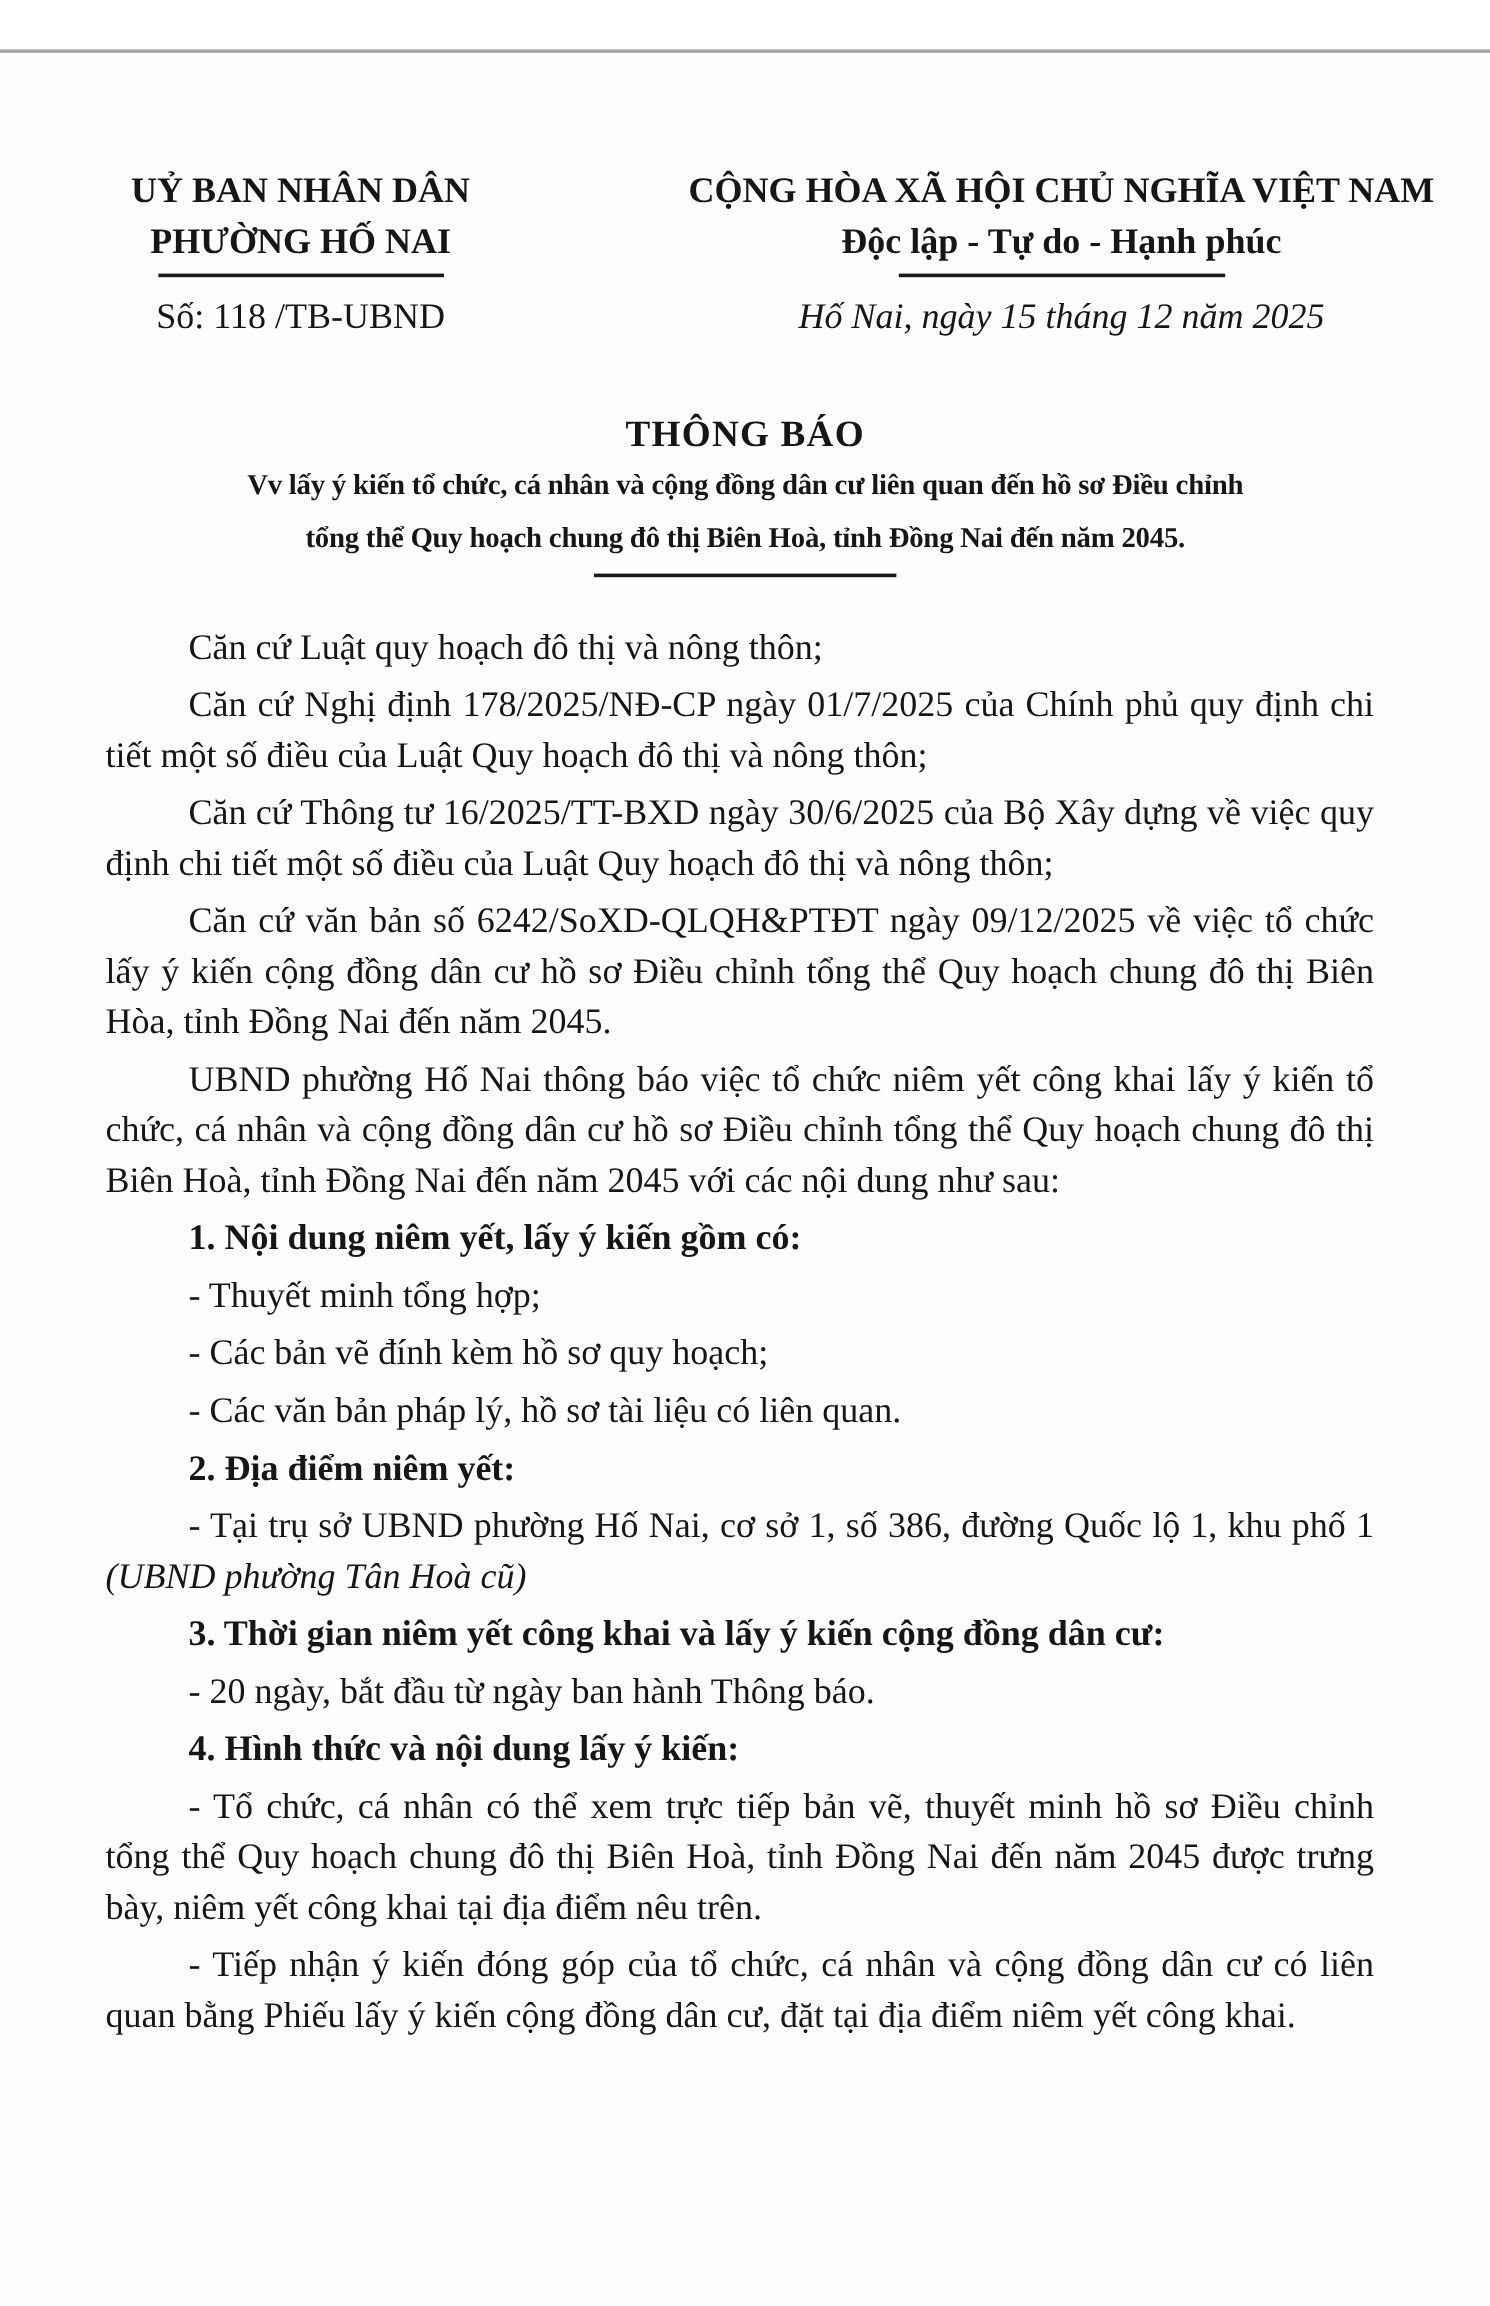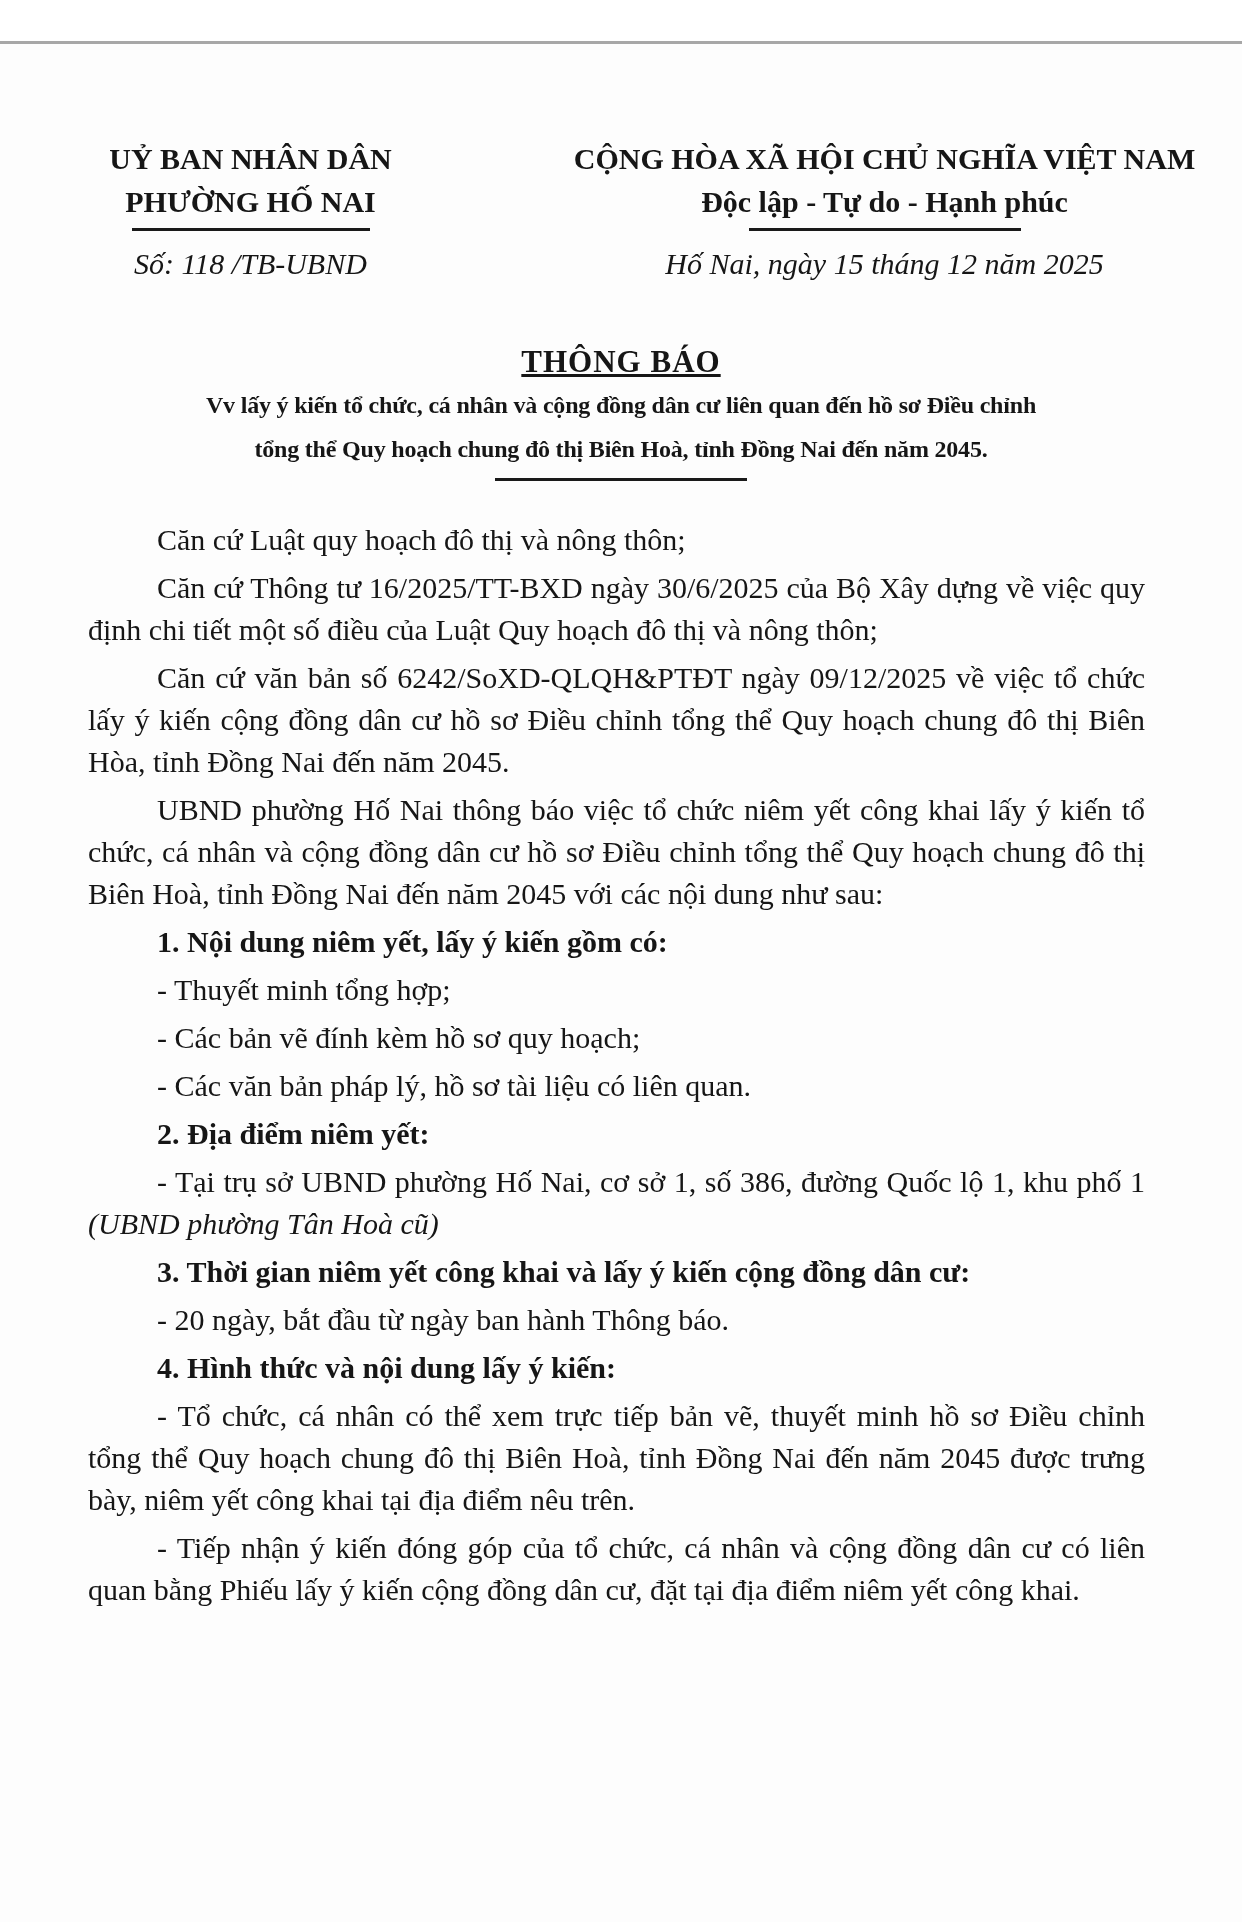--- a/index.html
+++ b/index.html
@@ -26,25 +26,25 @@
     text-align: center;
   }
   .national {
     position: absolute; left: 552px; top: 0; width: 665px;
     text-align: center;
   }
   .h-line { font-size: 30px; font-weight: bold; line-height: 43px; white-space: nowrap; }
   .rule { height: 3px; background: #1a1a1a; margin: 5px auto 0; }
   .rule-issuer { width: 238px; }
   .rule-national { width: 272px; }
-  .doc-number { font-size: 30px; margin-top: 15px; line-height: 36px; font-style: italic; }
+  .doc-number { font-size: 30px; margin-top: 15px; line-height: 36px; }
   .place-date { font-size: 30px; font-style: italic; margin-top: 15px; line-height: 36px; white-space: nowrap; }
 
   .title-block { position: absolute; top: 300px; left: 0; width: 100%; text-align: center; }
-  .doc-type { font-size: 31px; font-weight: bold; letter-spacing: 1px; line-height: 42px; text-decoration: underline; }
+  .doc-type { font-size: 31px; font-weight: bold; letter-spacing: 1px; line-height: 42px; }
   .subject { font-size: 24px; font-weight: bold; line-height: 44px; letter-spacing: -0.2px; }
   .title-rule { width: 252px; height: 3px; background: #1a1a1a; margin: 7px auto 0; }
 
   .body-text {
     position: absolute; top: 478px; left: 88px; width: 1057px;
     font-size: 30px; line-height: 42px; text-align: justify;
   }
   .body-text p { margin: 0 0 6px 0; text-indent: 69px; }
   .body-text p.sect { font-weight: bold; }
   .note-i { font-style: italic; }
@@ -72,20 +72,21 @@
 
   <div class="title-block">
     <div class="doc-type">THÔNG BÁO</div>
     <div class="subject">Vv lấy ý kiến tổ chức, cá nhân và cộng đồng dân cư liên quan đến hồ sơ Điều chỉnh</div>
     <div class="subject">tổng thể Quy hoạch chung đô thị Biên Hoà, tỉnh Đồng Nai đến năm 2045.</div>
     <div class="title-rule" style="background: rgb(26, 26, 26);"></div>
   </div>
 
   <div class="body-text">
     <p>Căn cứ Luật quy hoạch đô thị và nông thôn;</p>
+    <p>Căn cứ Nghị định 178/2025/NĐ-CP ngày 01/7/2025 của Chính phủ quy định chi tiết một số điều của Luật Quy hoạch đô thị và nông thôn;</p>
     <p>Căn cứ Thông tư 16/2025/TT-BXD ngày 30/6/2025 của Bộ Xây dựng về việc quy định chi tiết một số điều của Luật Quy hoạch đô thị và nông thôn;</p>
     <p>Căn cứ văn bản số 6242/SoXD-QLQH&amp;PTĐT ngày 09/12/2025 về việc tổ chức lấy ý kiến cộng đồng dân cư hồ sơ Điều chỉnh tổng thể Quy hoạch chung đô thị Biên Hòa, tỉnh Đồng Nai đến năm 2045.</p>
     <p>UBND phường Hố Nai thông báo việc tổ chức niêm yết công khai lấy ý kiến tổ chức, cá nhân và cộng đồng dân cư hồ sơ Điều chỉnh tổng thể Quy hoạch chung đô thị Biên Hoà, tỉnh Đồng Nai đến năm 2045 với các nội dung như sau:</p>
 
     <p class="sect">1. Nội dung niêm yết, lấy ý kiến gồm có:</p>
     <p>- Thuyết minh tổng hợp;</p>
     <p>- Các bản vẽ đính kèm hồ sơ quy hoạch;</p>
     <p>- Các văn bản pháp lý, hồ sơ tài liệu có liên quan.</p>
 
     <p class="sect">2. Địa điểm niêm yết:</p>

